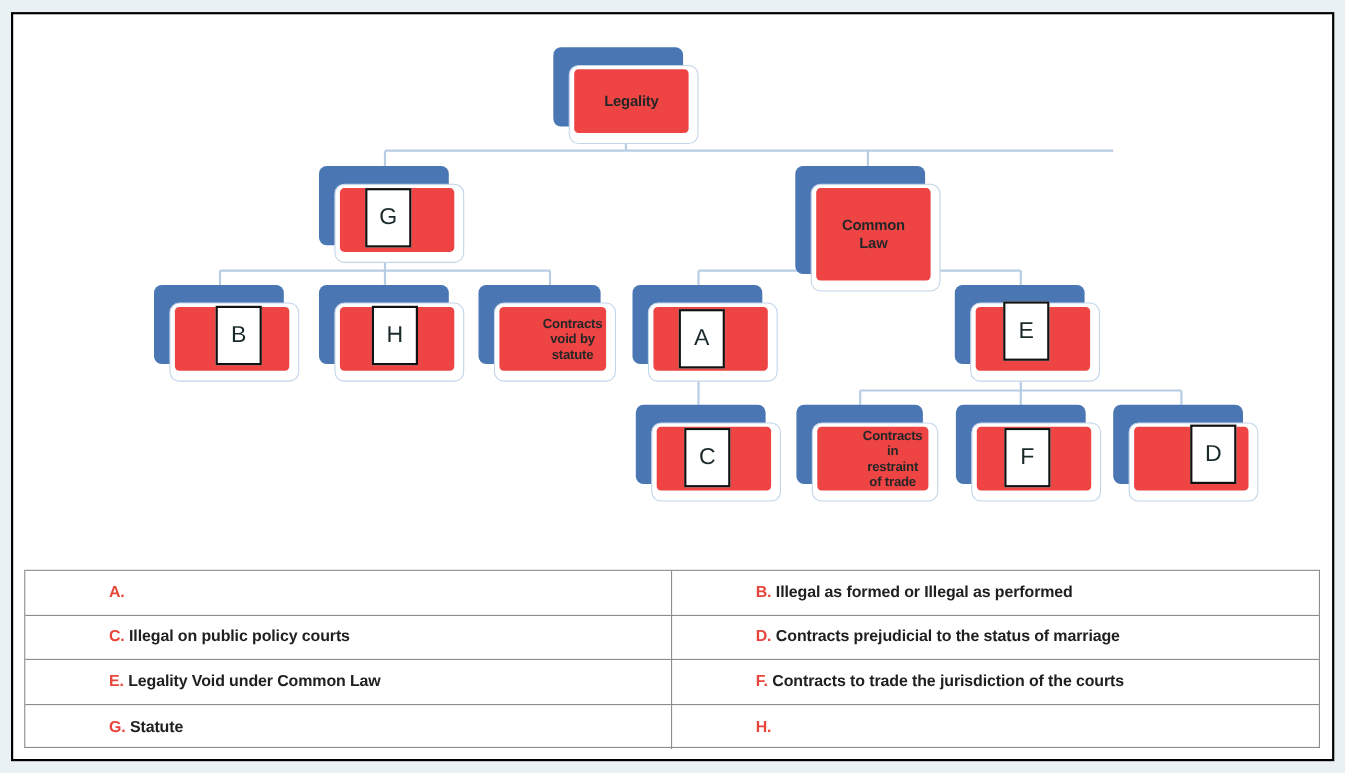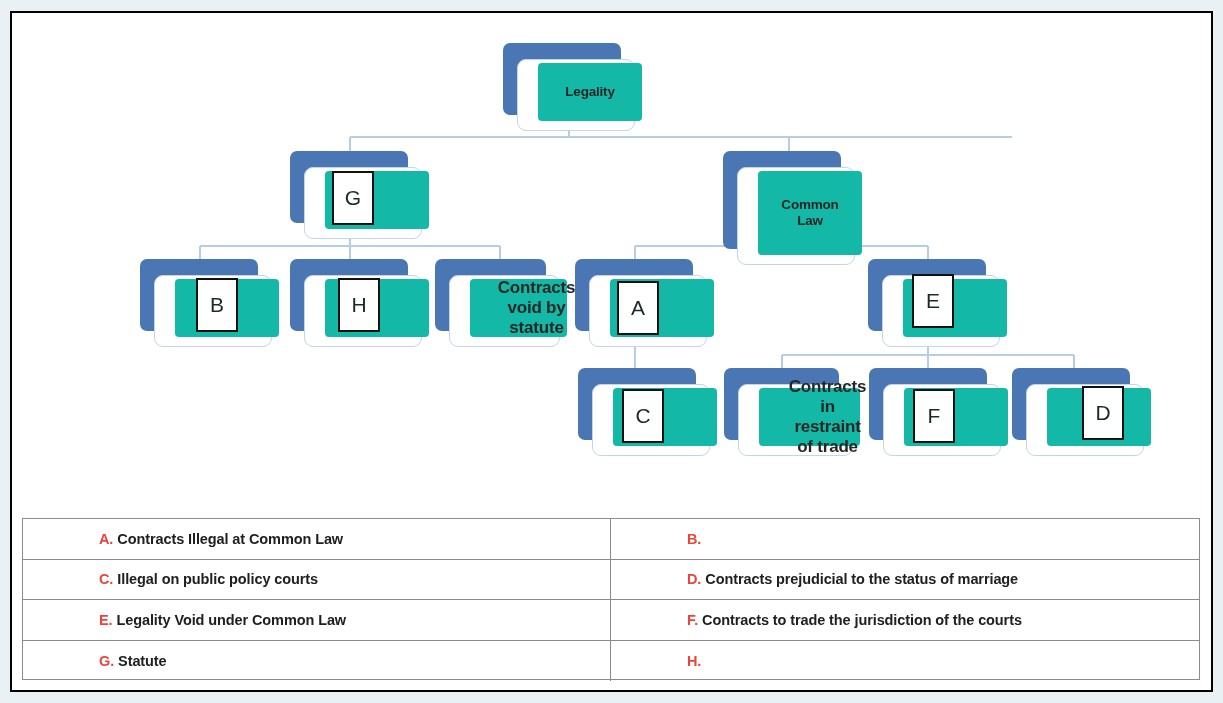--- a/index.html
+++ b/index.html
@@ -35,36 +35,36 @@
   }
   .node .card{
     position:absolute;left:14px;top:16px;
     width:calc(100% - 14px);height:calc(100% - 16px);
     background:#ffffff;
     border:1px solid #c3d5ea;
     border-radius:9px;
     box-sizing:border-box;
   }
   .node .inner{
-    position:absolute;left:35px;top:20px;
+    position:absolute;left:19px;top:20px;
     width:calc(100% - 28px);height:calc(100% - 30px);
-    background:#14b8a6;
+    background:#ef4444;
     border-radius:4px;
     display:flex;align-items:center;justify-content:center;
     text-align:center;
   }
   .node .label{
     color:#262626;
     font-size:13.5px;
     font-weight:700;
     line-height:1.18;
     letter-spacing:-0.2px;
     padding:0 4px;
   }
-  .node .label.small{font-size:17px;margin-left:36px;}
+  .node .label.small{font-size:12px;margin-left:36px;}
 
   
   .letterbox{
     position:absolute;
     background:#ffffff;
     border:2px solid #111111;
     display:flex;align-items:center;justify-content:center;
     color:#1a2a2a;
     font-size:21px;
     font-weight:400;
@@ -235,24 +235,24 @@
       <div class="letterbox" style="left:70px;top:18px;width:38px;height:50px;">D</div>
     </div>
 
   </div>
 
   <div class="legend">
 
     <div class="legend-row">
       <div class="legend-cell left">
         <span class="key">A.</span>
-        <span>Contracts Illegal at Common Law</span>
       </div>
       <div class="legend-cell">
         <span class="key">B.</span>
+        <span> Illegal as formed or Illegal as performed</span>
       </div>
     </div>
 
     <div class="legend-row">
       <div class="legend-cell left">
         <span class="key">C.</span>
         <span> Illegal on public policy courts</span>
       </div>
       <div class="legend-cell">
         <span class="key">D.</span>

